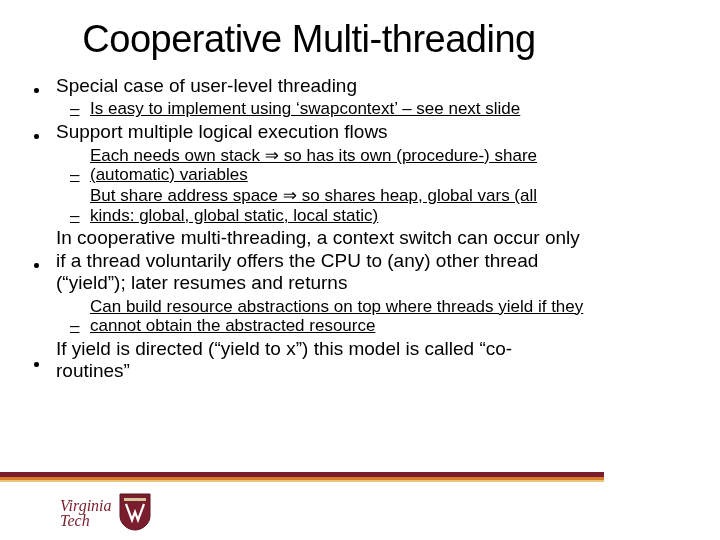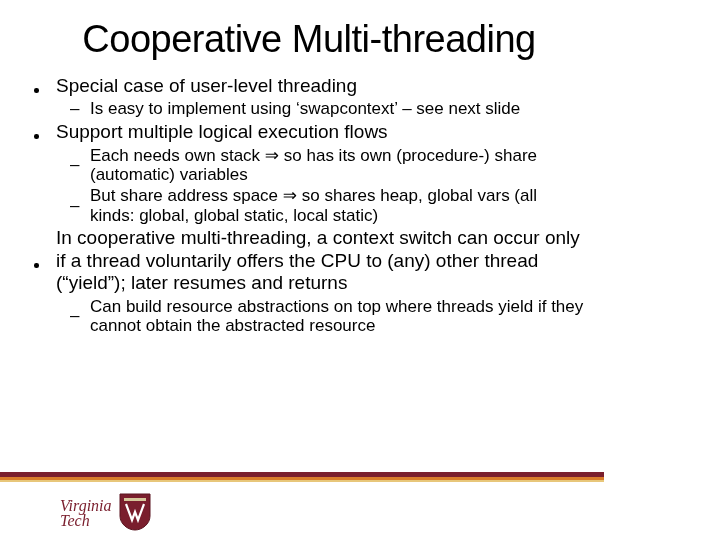--- a/index.html
+++ b/index.html
@@ -6,21 +6,21 @@
   html, body { width: 720px; height: 540px; font-family: Arial, Helvetica, sans-serif; background: #fff; color: #000; }
   .slide { position: relative; width: 604px; height: 540px; padding: 18px 20px 0 34px; }
   .title { font-size: 38px; font-weight: 400; text-align: center; margin-bottom: 14px; letter-spacing: -0.5px; }
   ul.top { list-style: none; padding-left: 0; }
   ul.top > li { margin-bottom: 2px; }
   .b1 { display: flex; align-items: center; font-size: 19px; line-height: 1.18; }
   .b1 .dot { width: 8px; flex: 0 0 8px; margin-top: 8px; margin-right: 14px; height: 4px; }
   .b1 .dot::before { content: ""; display: block; width: 4.5px; height: 4.5px; background: #000; border-radius: 50%; }
   .b1 .txt { flex: 1; }
   ul.sub { list-style: none; padding-left: 36px; margin-top: 2px; margin-bottom: 2px; }
-  .b2 { display: flex; align-items: center; font-size: 17px; line-height: 1.16; margin-bottom: 1px; }
+  .b2 { display: flex; align-items: flex-end; font-size: 17px; line-height: 1.16; margin-bottom: 1px; text-decoration: underline; }
   .b2 .dash { flex: 0 0 14px; margin-right: 6px; }
   .b2 .dash::before { content: "–"; }
   .b2 .txt { flex: 1; }
 
   .footer-stripes { position: absolute; left: 0; right: 0; bottom: 58px; height: 10px; }
   .stripe-maroon { position: absolute; left: 0; right: 0; top: 0; height: 5px; background: #7a1e2d; }
   .stripe-orange { position: absolute; left: 0; right: 0; top: 5px; height: 3px; background: #d87b2a; }
   .stripe-gold   { position: absolute; left: 0; right: 0; top: 8px; height: 2px; background: #e8c77a; }
 
   .logo { position: absolute; left: 60px; bottom: 8px; display: flex; align-items: center; gap: 6px; }
@@ -74,20 +74,26 @@
       </div>
       <ul class="sub">
         <li class="b2">
           <span class="dash"></span>
           <span class="txt">Can build resource abstractions on top where threads yield if they cannot obtain the abstracted resource</span>
         </li>
       </ul>
     </li>
 
 
+    <li>
+      <div class="b1">
+        <span class="dot"></span>
+        <span class="txt">If yield is directed (“yield to x”) this model is called “co-routines”</span>
+      </div>
+    </li>
   </ul>
 
   <div class="footer-stripes">
     <div class="stripe-maroon"></div>
     <div class="stripe-orange"></div>
     <div class="stripe-gold"></div>
   </div>
 
   <div class="logo">
     <span class="logo-word">

